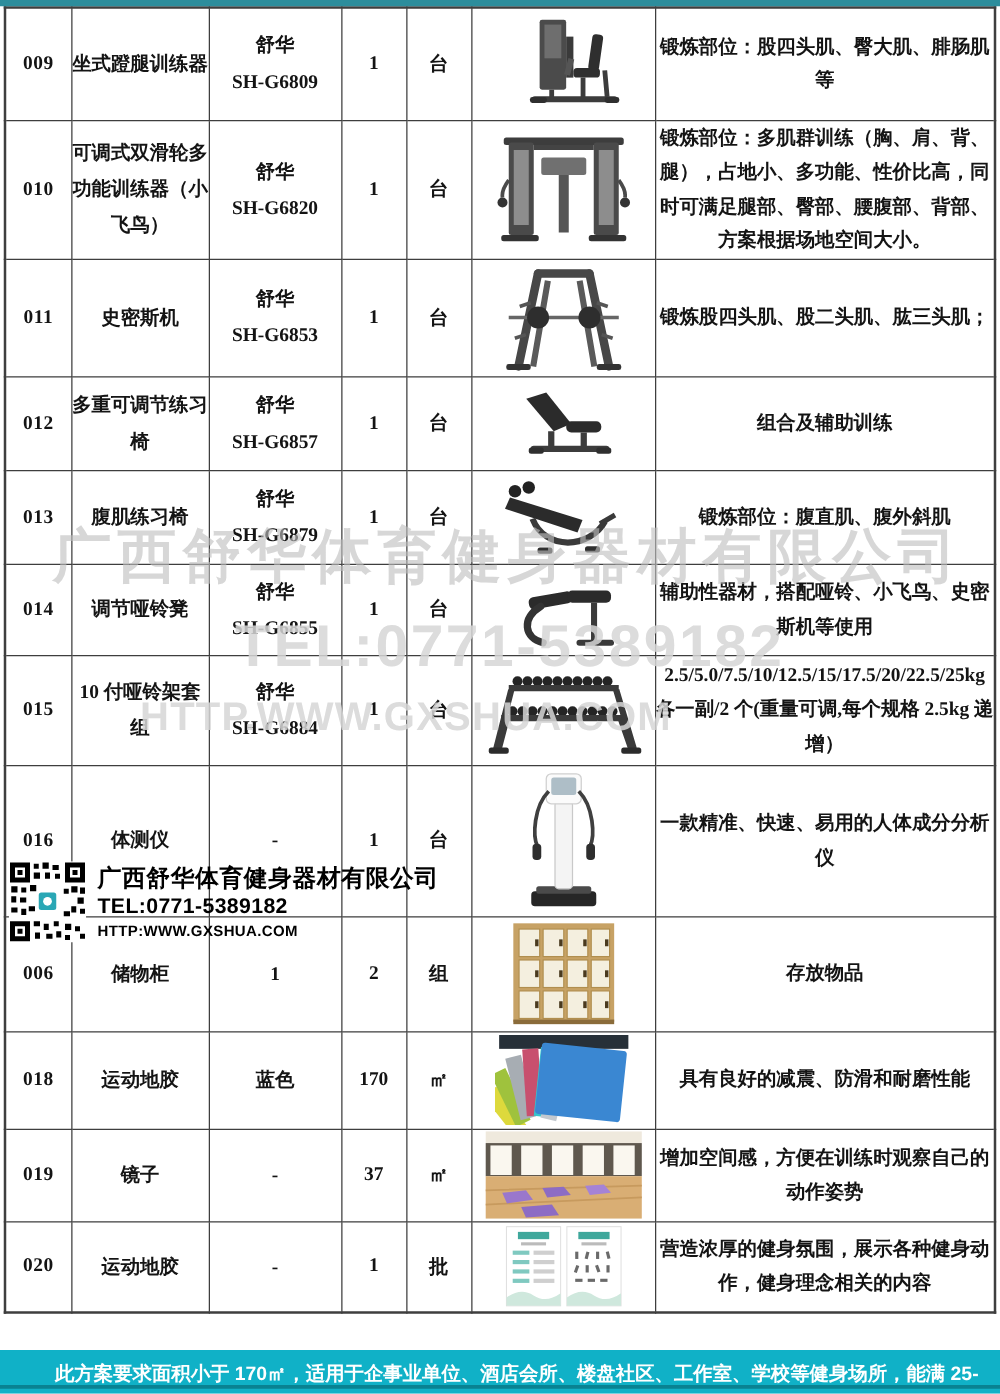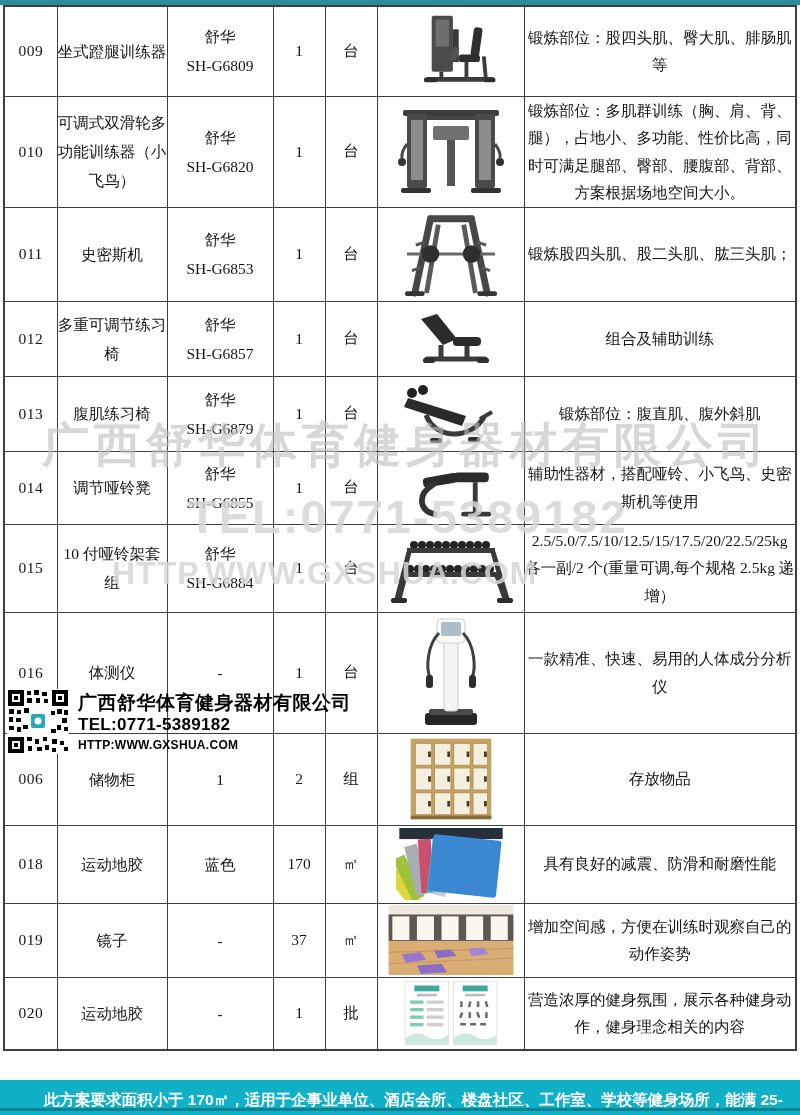--- a/index.html
+++ b/index.html
@@ -3,21 +3,21 @@
 <meta charset="utf-8">
 <style>
   html,body{margin:0;padding:0;background:#ffffff;}
   #page{position:relative;width:800px;height:1115px;background:#fff;overflow:hidden;
         font-family:"Liberation Serif","DejaVu Serif",serif;}
   
   #topstrip{position:absolute;left:0;top:0;width:800px;height:5px;
             background:var(--top-strip,#2c8d9c);z-index:3;}
   
   #tbl{position:absolute;left:3px;top:5px;width:792px;height:1043px;
-       border-collapse:collapse;table-layout:fixed;z-index:1;}
+       border-collapse:collapse;table-layout:fixed;z-index:1;font-weight:bold;}
   #tbl td{border:1px solid var(--border,#3e3e3e);text-align:center;vertical-align:middle;
           font-size:15.5px;color:#141414;overflow:hidden;padding:0;}
   #tbl{border:2px solid var(--border,#3e3e3e);}
   .r1{height:90px}.r2{height:110px}.r3{height:94px}.r4{height:75px}.r5{height:75px}
   .r6{height:73px}.r7{height:88px}.r8{height:121px}.r9{height:92px}.r10{height:78px}
   .r11{height:74px}.r12{height:73px}
   .c-no{letter-spacing:.5px;}
   .c-name{line-height:29px;padding:0 5px;}
   .c-brand div{line-height:29px;}
   .c-desc{text-align:left;padding:3px 10px;line-height:27.5px;word-break:break-all;margin-top:44px;}

